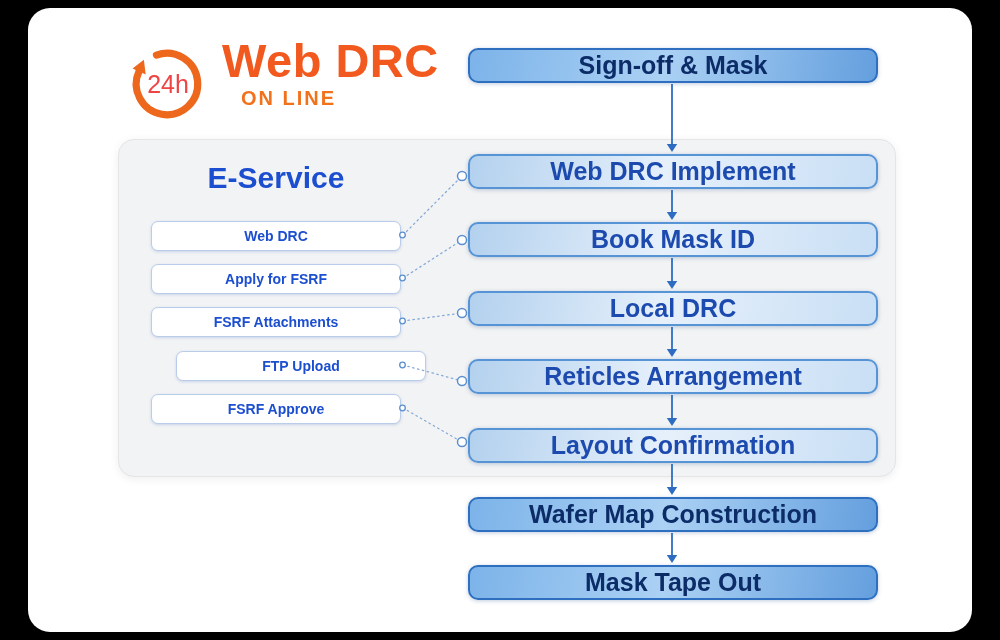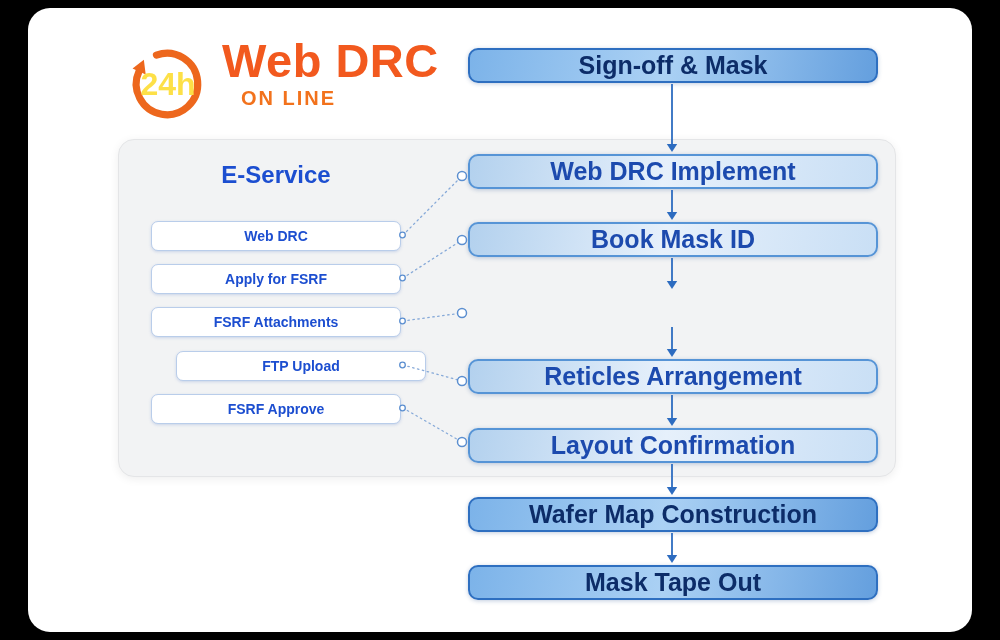--- a/index.html
+++ b/index.html
@@ -21,21 +21,21 @@
 
   
   .badge {
     position: absolute; left: 126px; top: 43px;
     width: 82px; height: 82px;
   }
   .badge svg { position: absolute; inset: 0; }
   .badge-label {
     position: absolute; inset: 0;
     display: flex; align-items: center; justify-content: center;
-    color: #fde047; font-size: 32px; font-weight: 700;
+    color: #ef4444; font-size: 25px; font-weight: 400;
     padding-left: 2px;
   }
   .logo-title {
     position: absolute; left: 222px; top: 37px;
     font-size: 47px; font-weight: 800; color: #f2591e;
     letter-spacing: 0.5px; line-height: 1;
   }
   .logo-subtitle {
     position: absolute; left: 241px; top: 88px;
     font-size: 20px; font-weight: 800; color: #f2721c;
@@ -48,21 +48,21 @@
     width: 778px; height: 338px;
     background: #f2f3f4;
     border: 1px solid #e4e5e7;
     border-radius: 16px;
     box-shadow: 0 2px 10px rgba(0,0,0,0.07);
     z-index: 1;
   }
   .panel-title {
     position: absolute; left: 32px; top: 21px; width: 250px;
     text-align: center;
-    font-size: 24px; font-weight: 700; color: #1c4ed0;
+    font-size: 30px; font-weight: 700; color: #1c4ed0;
   }
   .e-btn {
     position: absolute; left: 32px; width: 250px; height: 30px;
     background: #ffffff;
     border: 1.5px solid #b9cdea;
     border-radius: 7px;
     display: flex; align-items: center; justify-content: center;
     font-size: 14px; font-weight: 700; color: #1c4ed0;
     box-shadow: 0 1px 3px rgba(80,120,200,0.25);
     cursor: pointer;
@@ -135,20 +135,21 @@
     <div class="e-btn e-btn-1">Web DRC</div>
     <div class="e-btn e-btn-2">Apply for FSRF</div>
     <div class="e-btn e-btn-3">FSRF Attachments</div>
     <div class="e-btn e-btn-4">FTP Upload</div>
     <div class="e-btn e-btn-5">FSRF Approve</div>
   </div>
 
   <div class="step step-primary step-1">Sign-off &amp; Mask</div>
   <div class="step step-light step-2">Web DRC Implement</div>
   <div class="step step-light step-3">Book Mask ID</div>
+  <div class="step step-light step-4">Local DRC</div>
   <div class="step step-light step-5">Reticles Arrangement</div>
   <div class="step step-light step-6">Layout Confirmation</div>
   <div class="step step-primary step-7">Wafer Map Construction</div>
   <div class="step step-primary step-8">Mask Tape Out</div>
 
   <svg class="overlay" viewBox="0 0 1000 640">
 
     <g>
       <line class="dotted" x1="403" y1="235" x2="462" y2="176"></line>
       <line class="dotted" x1="403" y1="278" x2="462" y2="240"></line>

